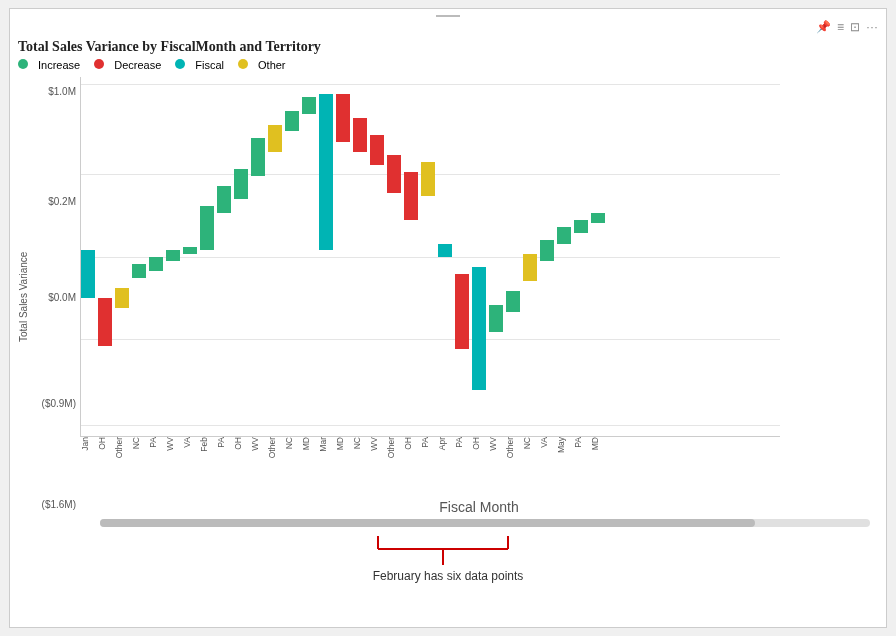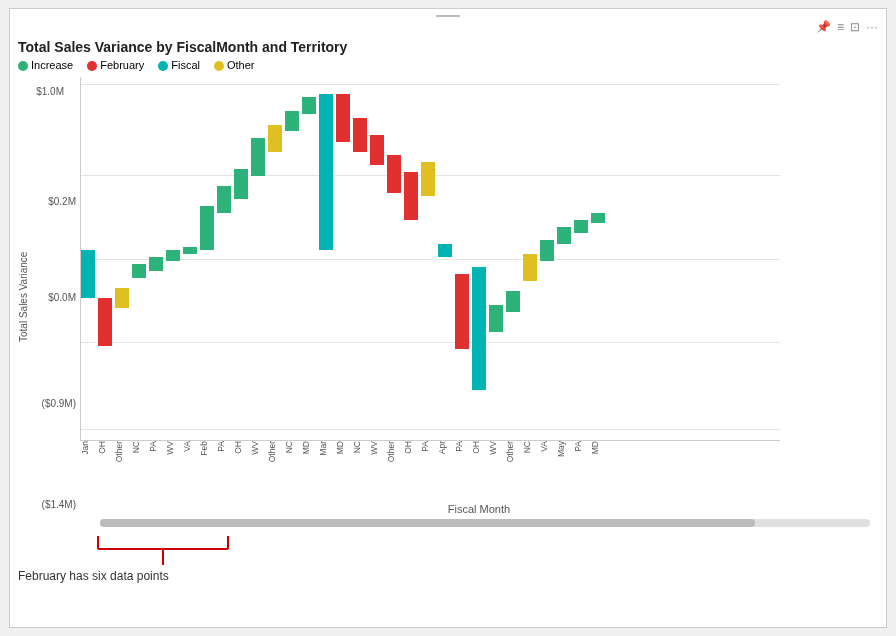--- a/index.html
+++ b/index.html
@@ -33,32 +33,33 @@
     .header-icon {
       font-size: 12px;
       color: #888;
       cursor: pointer;
     }
     .title {
       font-size: 14px;
       font-weight: 600;
       color: #222;
       margin-bottom: 4px;
+      font-family: Liberation Serif, serif;
     }
     .legend {
       display: flex;
       gap: 14px;
       font-size: 11px;
       margin-bottom: 6px;
       align-items: center;
     }
     .legend-item {
       display: flex;
-      align-items: flex-end;
-      gap: 3px;
+      align-items: flex-start;
+      gap: 10px;
     }
     .legend-dot {
       width: 10px;
       height: 10px;
       border-radius: 50%;
       display: inline-block;
     }
     .chart-area {
       display: flex;
       flex-direction: row;
@@ -104,21 +105,21 @@
       font-size: 9px;
       color: #555;
       text-align: center;
       white-space: nowrap;
       writing-mode: vertical-rl;
       transform: rotate(180deg);
       flex-shrink: 0;
     }
     .axis-title-area {
       text-align: center;
-      font-size: 11px;
+      font-size: 14px;
       color: #555;
       padding: 2px 0;
     }
     .annotation-text {
       font-size: 12px;
       color: #333;
       margin-top: 2px;
     }
     .scrollbar-area {
       height: 8px;
@@ -163,41 +164,41 @@
 
   <div class="title">Total Sales Variance by FiscalMonth and Territory</div>
 
   <div class="legend">
     <div class="legend-item">
       <span class="legend-dot" style="background:#2db37a;"></span>
       <span>Increase</span>
     </div>
     <div class="legend-item">
       <span class="legend-dot" style="background:#e03030;"></span>
-      <span>February</span>
+      <span>Decrease</span>
     </div>
     <div class="legend-item">
       <span class="legend-dot" style="background:#00b4b4;"></span>
       <span>Fiscal</span>
     </div>
     <div class="legend-item">
       <span class="legend-dot" style="background:#e0c020;"></span>
       <span>Other</span>
     </div>
   </div>
 
   <div class="chart-area">
     <div class="y-axis-label">Total Sales Variance</div>
     <div style="width:44px;position:relative;flex-shrink:0;">
 
-      <span style="position:absolute;top:2%;right:16px;font-size:10px;color:#555;">$1.0M</span>
+      <span style="position:absolute;top:2%;right:4px;font-size:10px;color:#555;">$1.0M</span>
       <span style="position:absolute;top:27%;right:4px;font-size:10px;color:#555;">$0.2M</span>
       <span style="position:absolute;top:50%;right:4px;font-size:10px;color:#555;transform:translateY(-50%);">$0.0M</span>
       <span style="position:absolute;top:73%;right:4px;font-size:10px;color:#555;">($0.9M)</span>
-      <span style="position:absolute;top:96%;right:4px;font-size:10px;color:#555;">($1.4M)</span>
+      <span style="position:absolute;top:96%;right:4px;font-size:10px;color:#555;">($1.6M)</span>
     </div>
     <div class="chart-inner">
       <div class="grid-and-bars" id="gridBars" style="width: 700px;">
 
         <div class="gridline" style="top:2%;"></div>
         <div class="gridline" style="top:27%;"></div>
         <div class="gridline" style="top:50%;"></div>
         <div class="gridline" style="top:73%;"></div>
         <div class="gridline" style="top:97%;"></div>
       <div style="position: absolute; width: 14px; left: 0px; background: rgb(0, 180, 180); top: 173.4px; height: 47.6px;"></div>
@@ -272,21 +273,21 @@
       </div>
     </div>
   </div>
 
   <div style="padding-left:62px;padding-right:8px;">
     <div class="scrollbar-area">
       <div class="scrollbar-thumb"></div>
     </div>
   </div>
 
-  <div style="text-align:left;margin-top:4px;">
+  <div style="text-align:center;margin-top:4px;">
     <svg width="300" height="40">
 
       <line x1="80" y1="5" x2="80" y2="18" stroke="#c00" stroke-width="2"></line>
       <line x1="80" y1="18" x2="210" y2="18" stroke="#c00" stroke-width="2"></line>
       <line x1="210" y1="5" x2="210" y2="18" stroke="#c00" stroke-width="2"></line>
 
       <line x1="145" y1="18" x2="145" y2="34" stroke="#c00" stroke-width="2"></line>
     </svg>
     <div class="annotation-text" style="margin-top:-6px;">February has six data points</div>
   </div>

